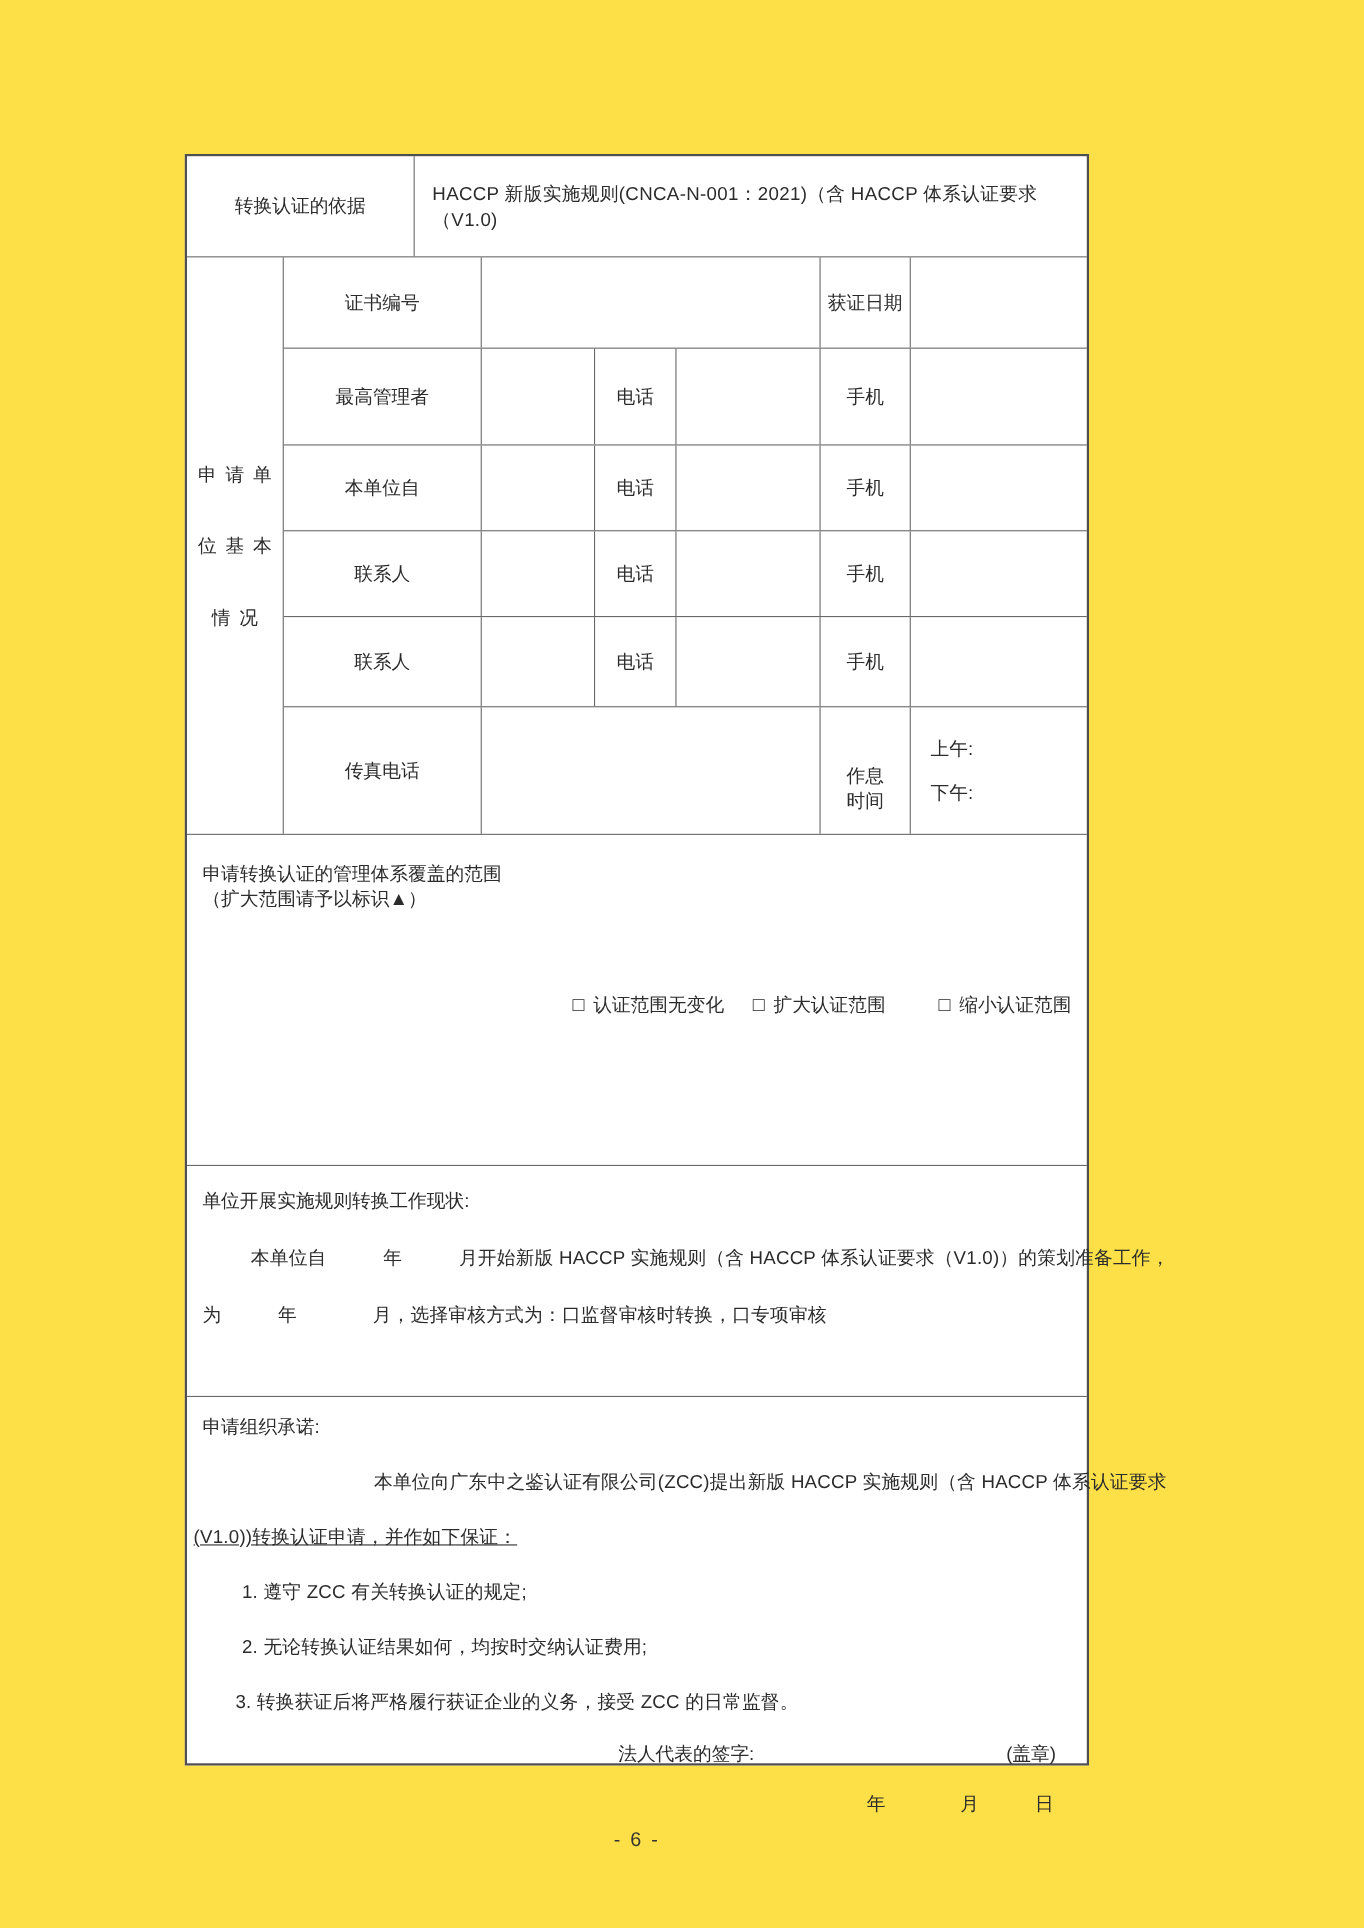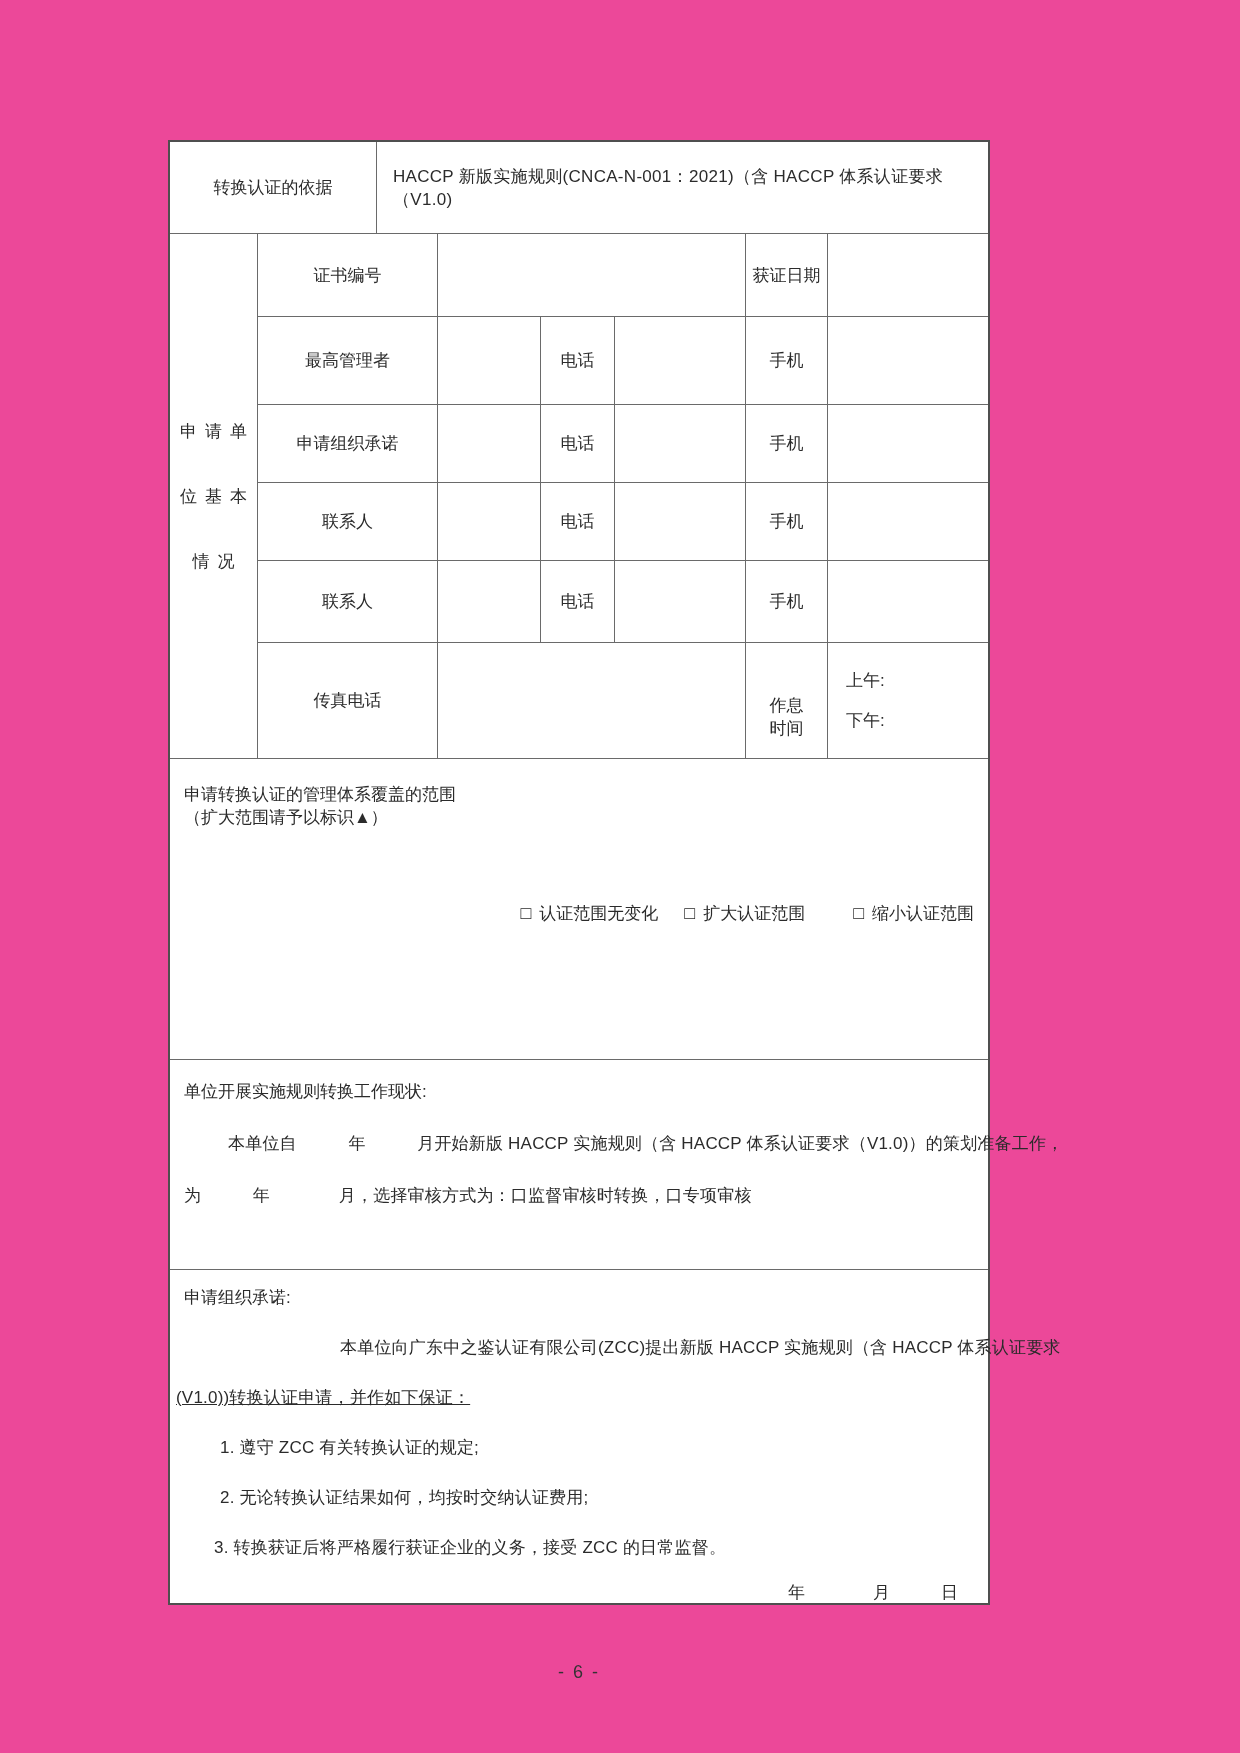--- a/index.html
+++ b/index.html
@@ -8,21 +8,21 @@
     --ink:#2b2b2b;
   }
   *{box-sizing:border-box;margin:0;padding:0;}
   html,body{background:#ffffff;}
   body{
     font-family:"Liberation Sans","DejaVu Sans",sans-serif;
     color:var(--ink);
     width:1240px;height:1753px;position:relative;
     font-size:17px;
   }
-  .page{position:absolute;inset:0;background:#ec4899;}
+  .page{position:absolute;inset:0;background:#fde047;}
   .form-table{
     position:absolute;left:168px;top:140px;width:822px;height:1465px;
     border:2px solid var(--line-dark);
     background:#fff;
   }
   .row{display:flex;border-bottom:1px solid var(--line);}
   
   .basis-row{height:92px;}
   .basis-label{width:207px;border-right:1px solid var(--line);
     display:flex;align-items:center;justify-content:center;}
@@ -106,21 +106,21 @@
         <div class="irow h-c1">
           <div class="c w-label">最高管理者</div>
           <div class="c w-v1"></div>
           <div class="c w-tel">电话</div>
           <div class="c w-v2"></div>
           <div class="c w-mob">手机</div>
           <div class="c w-v3 end"></div>
         </div>
 
         <div class="irow h-c2">
-          <div class="c w-label">申请组织承诺</div>
+          <div class="c w-label">本单位自</div>
           <div class="c w-v1"></div>
           <div class="c w-tel">电话</div>
           <div class="c w-v2"></div>
           <div class="c w-mob">手机</div>
           <div class="c w-v3 end"></div>
         </div>
 
         <div class="irow h-c3">
           <div class="c w-label">联系人</div>
           <div class="c w-v1"></div>
@@ -179,20 +179,24 @@
       <div class="status-line">为　　　年　　　　月，选择审核方式为：口监督审核时转换，口专项审核</div>
     </div>
 
     <div class="section commit-sec">
       <div>申请组织承诺:</div>
       <div class="commit-line commit-p1">本单位向广东中之鉴认证有限公司(ZCC)提出新版 HACCP 实施规则（含 HACCP 体系认证要求</div>
       <div class="commit-line commit-p2">(V1.0))转换认证申请，并作如下保证：</div>
       <div class="commit-line commit-item">1. 遵守 ZCC 有关转换认证的规定;</div>
       <div class="commit-line commit-item">2. 无论转换认证结果如何，均按时交纳认证费用;</div>
       <div class="commit-line commit-item3" style="margin-top:27px;">3. 转换获证后将严格履行获证企业的义务，接受 ZCC 的日常监督。</div>
+      <div class="sign-row">
+        <span class="sign-label">法人代表的签字:</span>
+        <span class="seal-label">(盖章)</span>
+      </div>
       <div class="date-row">年　　　　月　　　日</div>
     </div>
 
   </div>
 
   <div class="footer">- 6 -</div>
 
 </div>
 
 </body></html>

